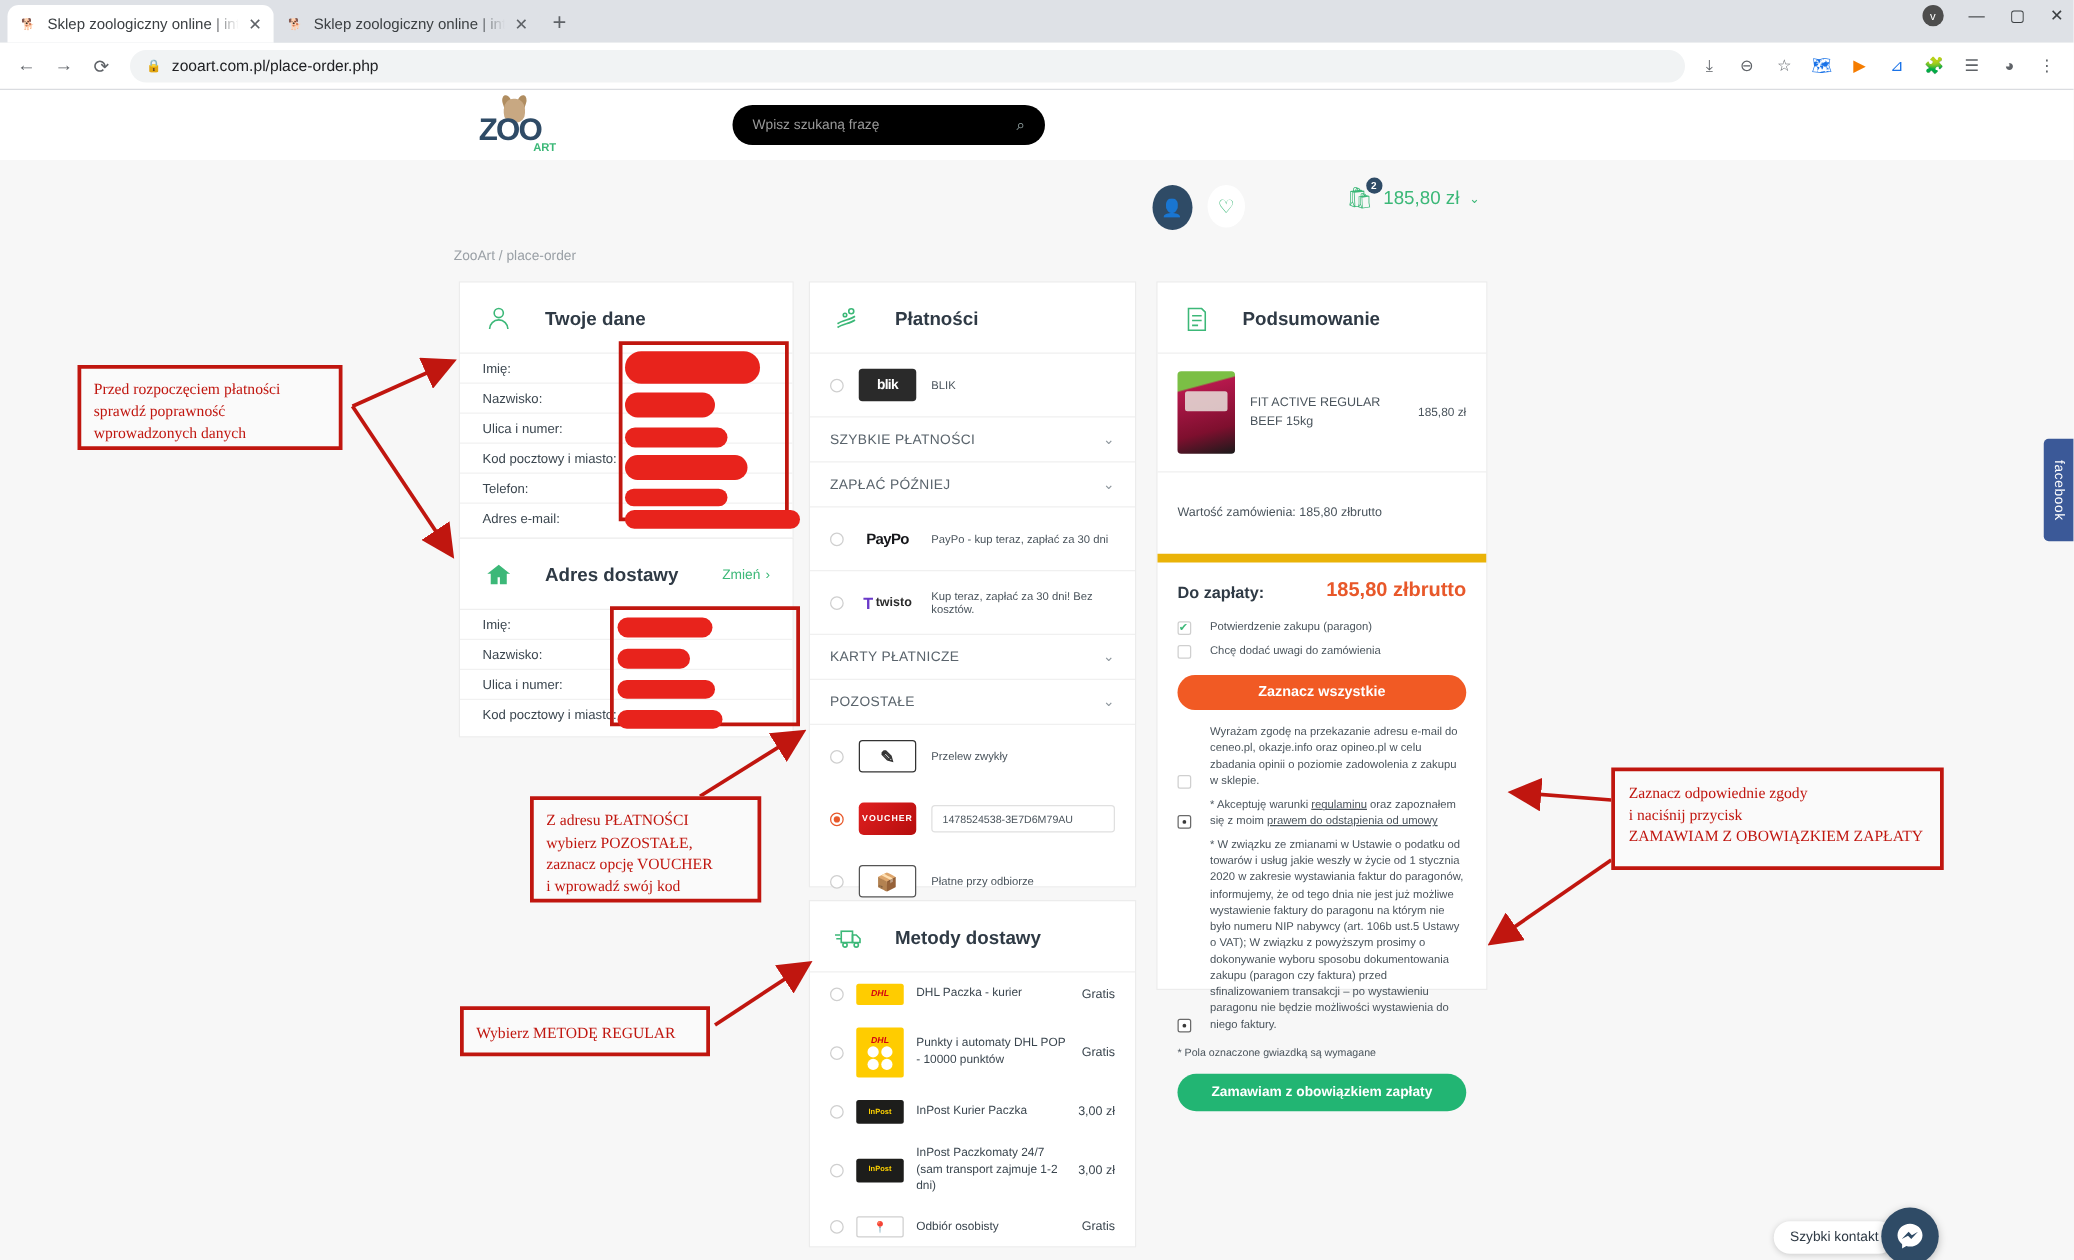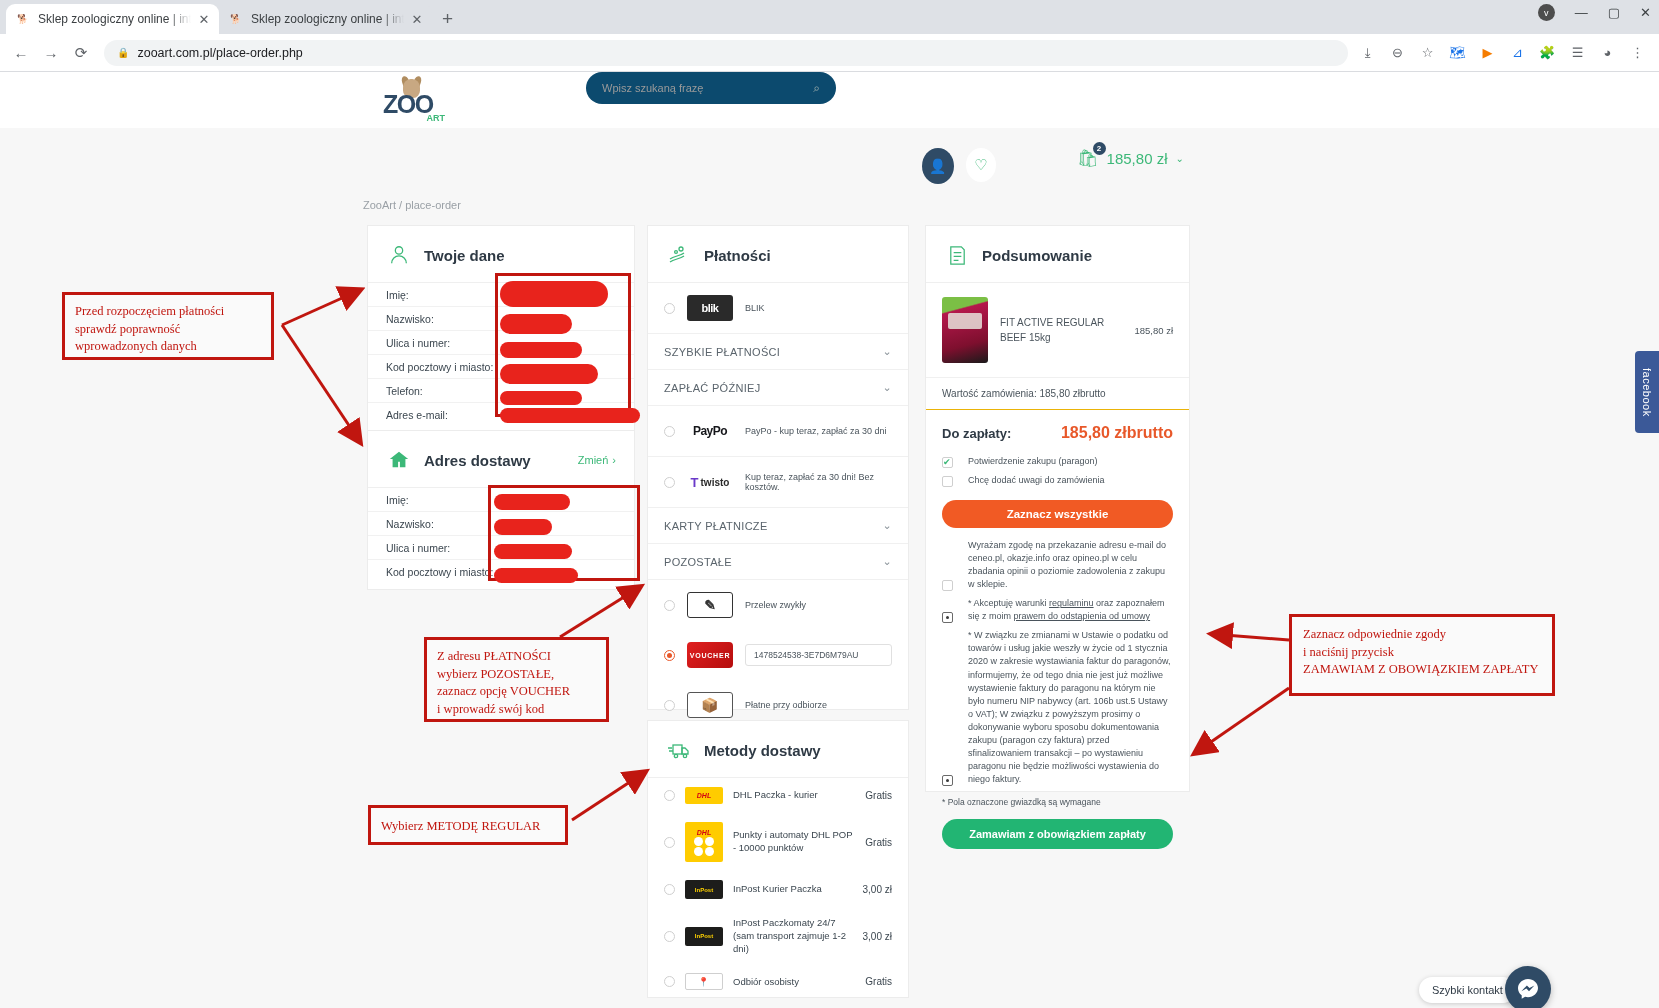--- a/index.html
+++ b/index.html
@@ -82,22 +82,22 @@
     position:absolute; left: 20px; top: -1px; width: 17px; height: 19px;
     background: #c8a882; border-radius: 45% 45% 40% 40%;
   }
   .logo .ear1, .logo .ear2 {
     position:absolute; top:-4px; width:7px; height:11px; background:#b08d60; border-radius:50% 50% 0 0;
   }
   .logo .ear1 { left: 19px; transform: rotate(-18deg); }
   .logo .ear2 { left: 31px; transform: rotate(18deg); }
 
   .searchbox {
-    position: absolute; left: 586px; top: 0; width: 250px; height: 32px;
-    background: #0c4a6e; border-radius: 17px; display: flex; align-items: center;
+    position: absolute; left: 586px; top: 12px; width: 250px; height: 32px;
+    background: #000000; border-radius: 17px; display: flex; align-items: center;
     padding: 0 16px; font-size: 11px; color: #9a9a9a;
   }
   .searchbox .magnifier { margin-left: auto; color:#9aa; font-size: 12px; }
 
   .acct-icon {
     position:absolute; left: 922px; top: 76px; width: 32px; height: 36px;
     background: #2f4b66; border-radius: 50%; display:flex; align-items:center;
     justify-content:center; color:#fff; font-size: 14px;
   }
   .heart-icon {
@@ -117,21 +117,21 @@
   .cart-total { font-size: 15px; color: #3cb878; }
   .cart-caret { font-size: 10px; color: #3cb878; }
 
   .breadcrumb {
     position: absolute; left: 363px; top: 127px; font-size: 11px; color: #9aa0a6;
   }
 
   
   .card { position: absolute; background:#fff; border:1px solid #ececec; }
   .card-head {
-    display: flex; align-items: center; gap: 12px; padding: 16px 18px 14px 18px;
+    display: flex; align-items: center; gap: 24px; padding: 16px 18px 14px 18px;
     border-bottom: 1px solid #efefef;
   }
   .card-head .ttl { font-size: 15px; font-weight: bold; color: #2f3a45; }
   .ico-outline { width: 26px; height: 26px; color:#3cb878; display:flex; align-items:center; justify-content:center; }
 
   
   #card-dane { left: 367px; top: 153px; width: 268px; height: 214px; }
   #card-adres { left: 367px; top: 358px; width: 268px; height: 160px; }
   .datarow {
     display:flex; align-items:center; height: 24px; padding: 0 18px;
@@ -206,22 +206,22 @@
     background: linear-gradient(165deg,#7bbf45 0%,#7bbf45 20%,#b5184c 22%,#7e0f2e 70%,#1a1a1a 100%);
     position: relative; overflow:hidden;
   }
   .prod-img::after {
     content:''; position:absolute; left:6px; top:16px; width:34px; height:16px;
     background:#e8e2dc; border-radius:2px; opacity:.85;
   }
   .prod-name { font-size: 10px; color:#4a545c; line-height: 1.5; flex:1; }
   .prod-price { font-size: 9.5px; color:#4a545c; white-space:nowrap; }
   .order-value {
-    padding: 10px 16px; font-size: 10px; color:#4a545c; border-top: 1px solid #f0f0f0;
-    border-bottom: 1px solid #eab308;
+    padding: 27px 16px; font-size: 10px; color:#4a545c; border-top: 1px solid #f0f0f0;
+    border-bottom: 7px solid #eab308;
   }
   .topay { display: flex; align-items: center; padding: 14px 16px 10px 16px; }
   .topay .k { font-size: 13px; font-weight: bold; color: #2f3a45; }
   .topay .v { margin-left:auto; font-size: 16px; font-weight: bold; color: #e8582a; }
   .chk-row { display:flex; align-items:flex-end; gap:15px; padding: 3px 16px; font-size: 9px; color:#4a545c; line-height:1.45;}
   .chk {
     width: 11px; height: 11px; flex:0 0 11px; border: 1px solid #cfcfcf; background:#fff;
     border-radius: 2px; position: relative; margin-top: 1px;
   }
   .chk.on::after {

